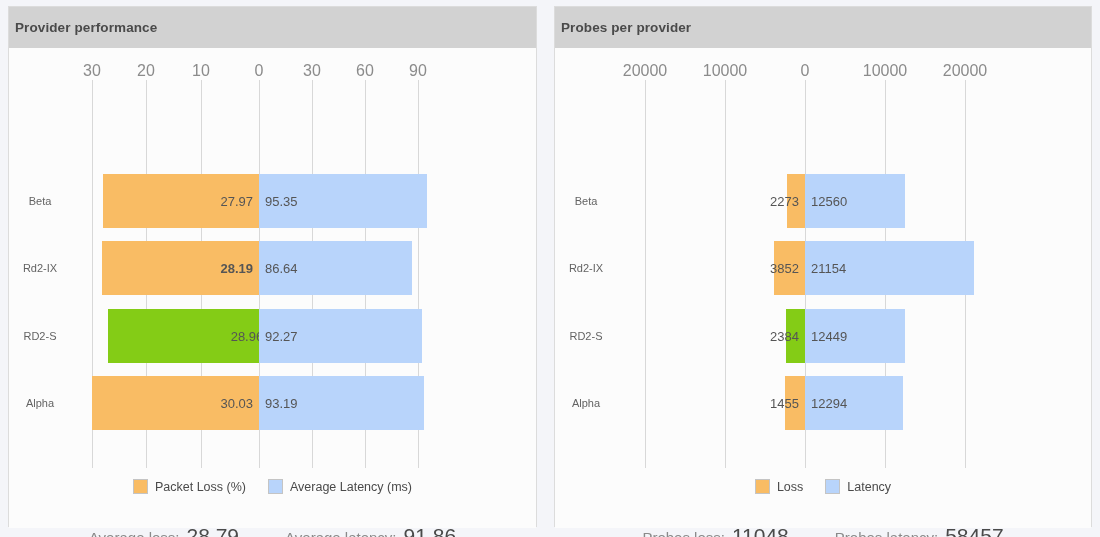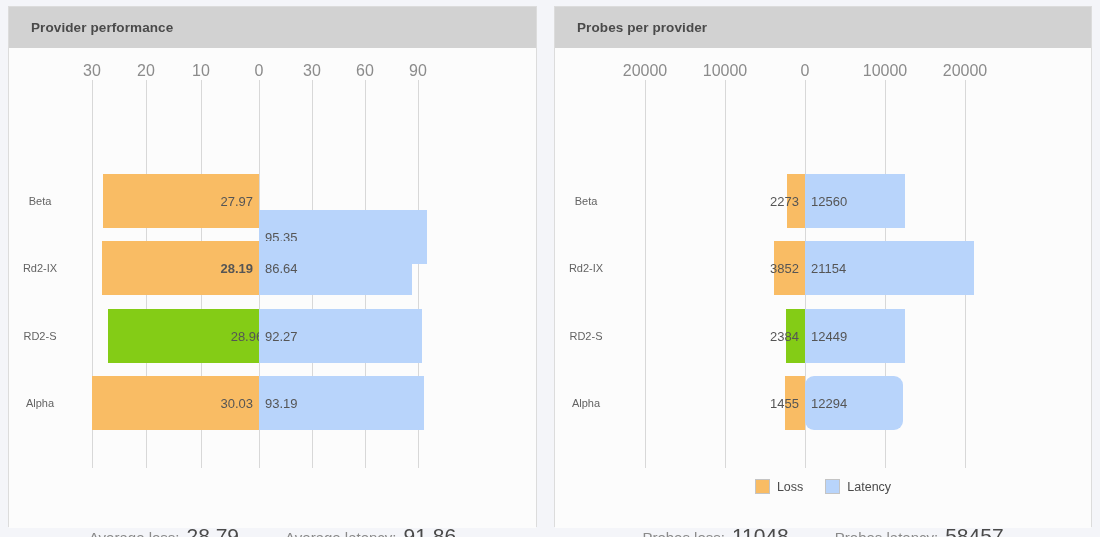--- a/index.html
+++ b/index.html
@@ -23,21 +23,21 @@
     box-sizing: border-box;
   }
   #panel-left  { left: 8px;   width: 529px; }
   #panel-right { left: 554px; width: 538px; }
 
   .panel-header {
     height: 41px;
     background: #d2d2d2;
     display: flex;
     align-items: center;
-    padding-left: 22px;
+    padding-left: 6px;
     box-sizing: border-box;
   }
   .panel-title {
     font-size: 13.5px;
     font-weight: bold;
     color: #4a4a4a;
     letter-spacing: 0.1px;
   }
 
   .chart-area {
@@ -158,21 +158,21 @@
           <span class="axis-label" style="left: 303px;">30</span>
           <span class="axis-label" style="left: 356px;">60</span>
           <span class="axis-label" style="left: 409px;">90</span>
         </div>
       <div class="rows" id="rows-left">
           <div class="row" style="top: 119px;">
             <div class="cat-label">Beta</div>
             <div class="bar bar-left" style="left: 94.3003px; width: 155.7px; height: 54px; background: rgb(249, 188, 100);">
               <span class="bar-value val-left">27.97</span>
             </div>
-            <div class="bar bar-right" style="left: 250px; width: 168.452px; height: 54px; background: rgb(184, 212, 251); margin-top: 36px;">
+            <div class="bar bar-right" style="left: 250px; width: 168.452px; height: 54px; background: rgb(184, 212, 251);">
               <span class="bar-value val-right">95.35</span>
             </div>
           </div>
           <div class="row" style="top: 186px;">
             <div class="cat-label">Rd2-IX</div>
             <div class="bar bar-left" style="left: 93.0757px; width: 157px; height: 54px; background: rgb(249, 188, 100); font-weight: bold;">
               <span class="bar-value val-left">28.19</span>
             </div>
             <div class="bar bar-right" style="left: 250px; width: 153.064px; height: 54px; background: rgb(184, 212, 251);">
               <span class="bar-value val-right">86.64</span>
@@ -191,20 +191,30 @@
             <div class="cat-label">Alpha</div>
             <div class="bar bar-left" style="left: 82.833px; width: 167.167px; height: 54px; background: rgb(249, 188, 100);">
               <span class="bar-value val-left">30.03</span>
             </div>
             <div class="bar bar-right" style="left: 250px; width: 164.636px; height: 54px; background: rgb(184, 212, 251);">
               <span class="bar-value val-right">93.19</span>
             </div>
           </div>
         </div>
 
+      <div class="legend" id="legend-left">
+          <div class="legend-item">
+            <span class="legend-swatch" style="background: rgb(249, 188, 100);"></span>
+            <span class="legend-text">Packet Loss (%)</span>
+          </div>
+          <div class="legend-item">
+            <span class="legend-swatch" style="background: rgb(184, 212, 251);"></span>
+            <span class="legend-text">Average Latency (ms)</span>
+          </div>
+        </div>
       <div class="summary" id="summary-left">
           <div class="summary-item">
             <span class="summary-label">Average loss:</span>
             <span class="summary-value">28.79</span>
           </div>
           <div class="summary-item">
             <span class="summary-label">Average latency:</span>
             <span class="summary-value">91.86</span>
           </div>
         </div>
@@ -256,21 +266,21 @@
             </div>
             <div class="bar bar-right" style="left: 250px; width: 99.592px; height: 54px; background: rgb(184, 212, 251);">
               <span class="bar-value val-right">12449</span>
             </div>
           </div>
           <div class="row" style="top: 321px;">
             <div class="cat-label">Alpha</div>
             <div class="bar bar-left" style="left: 229.688px; width: 20.312px; height: 54px; background: rgb(249, 188, 100);">
               <span class="bar-value val-left">1455</span>
             </div>
-            <div class="bar bar-right" style="left: 250px; width: 98.352px; height: 54px; background: rgb(184, 212, 251); border-radius: 9px;">
+            <div class="bar bar-right" style="left: 250px; width: 98.352px; height: 54px; background: rgb(184, 212, 251);">
               <span class="bar-value val-right">12294</span>
             </div>
           </div>
         </div>
 
       <div class="legend" id="legend-right">
           <div class="legend-item">
             <span class="legend-swatch" style="background: rgb(249, 188, 100);"></span>
             <span class="legend-text">Loss</span>
           </div>

